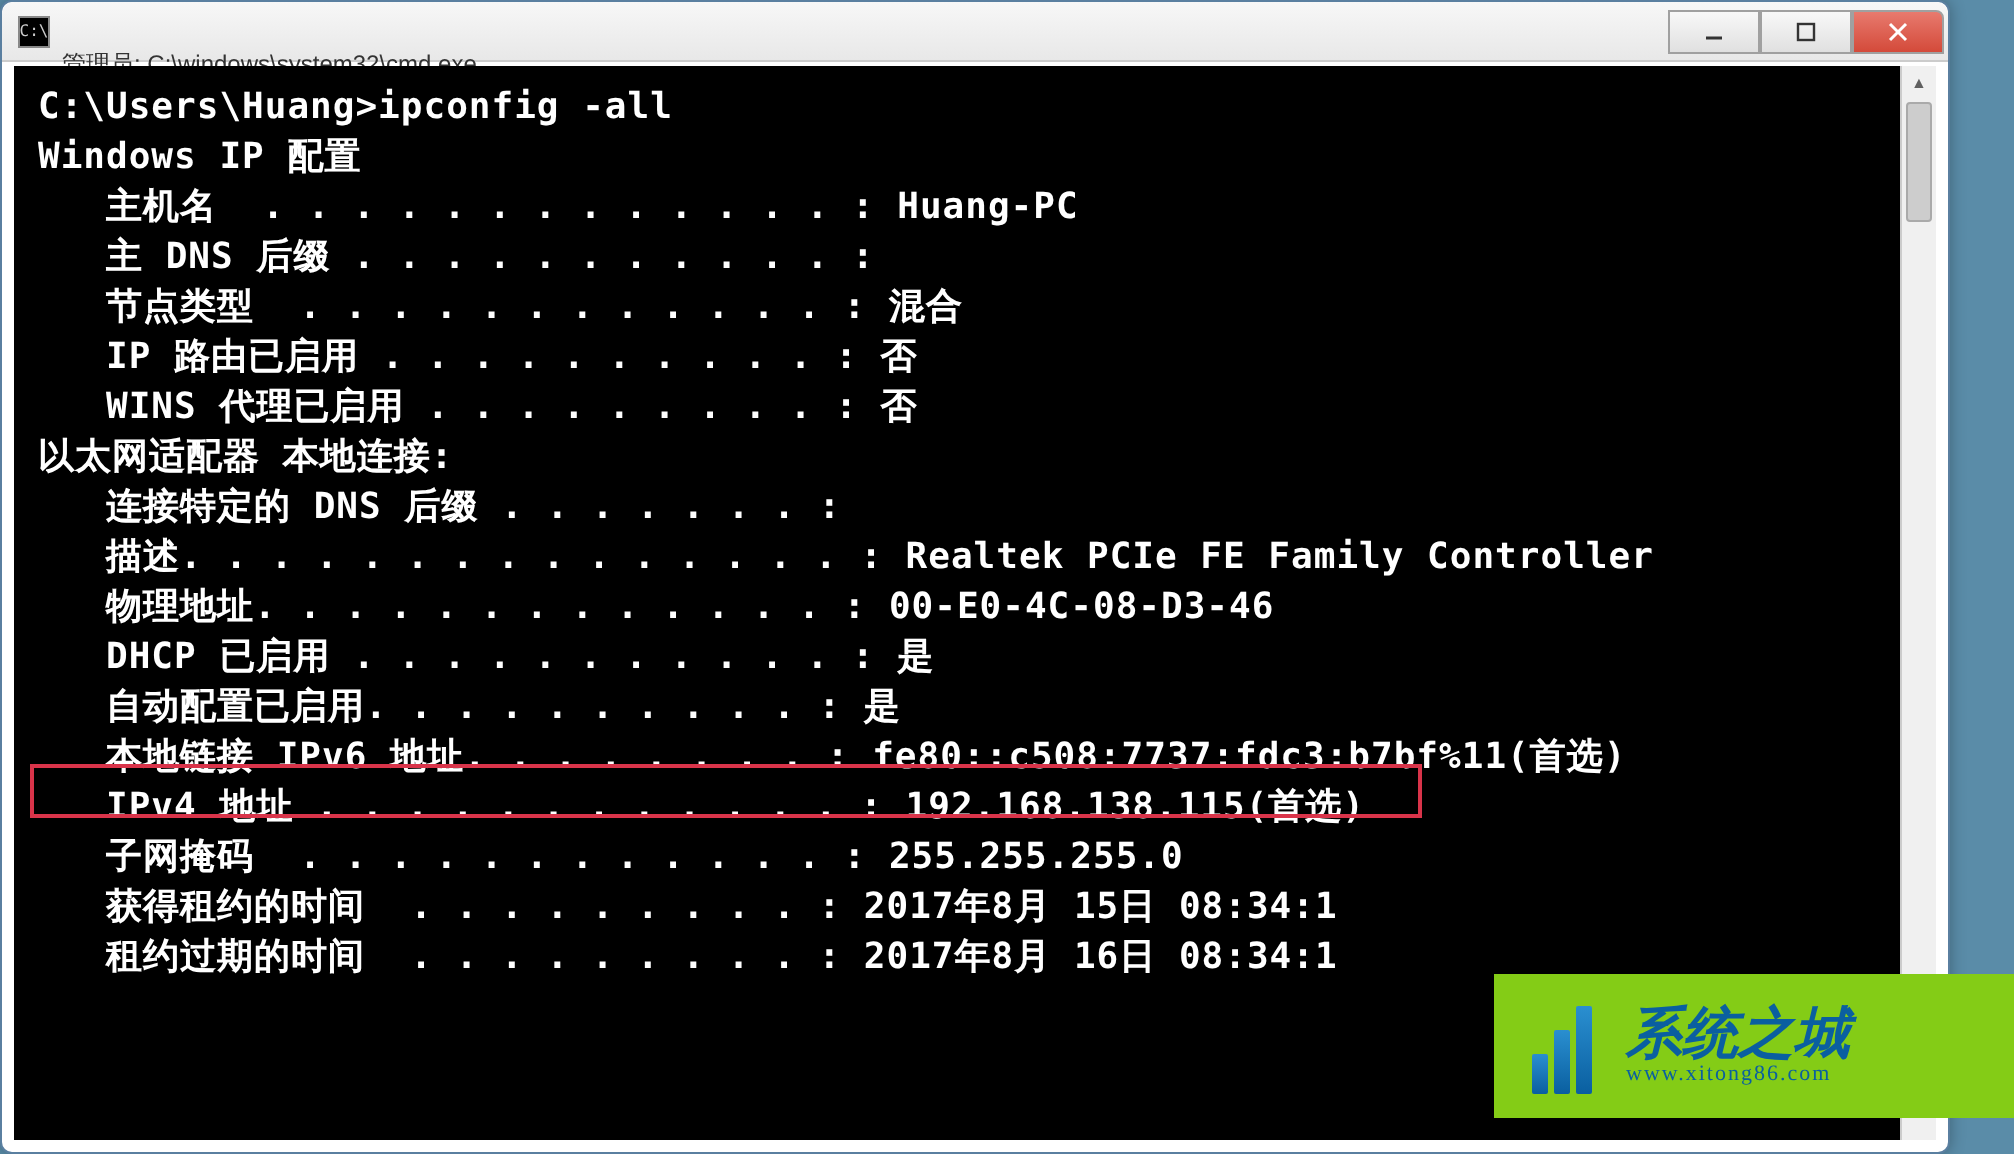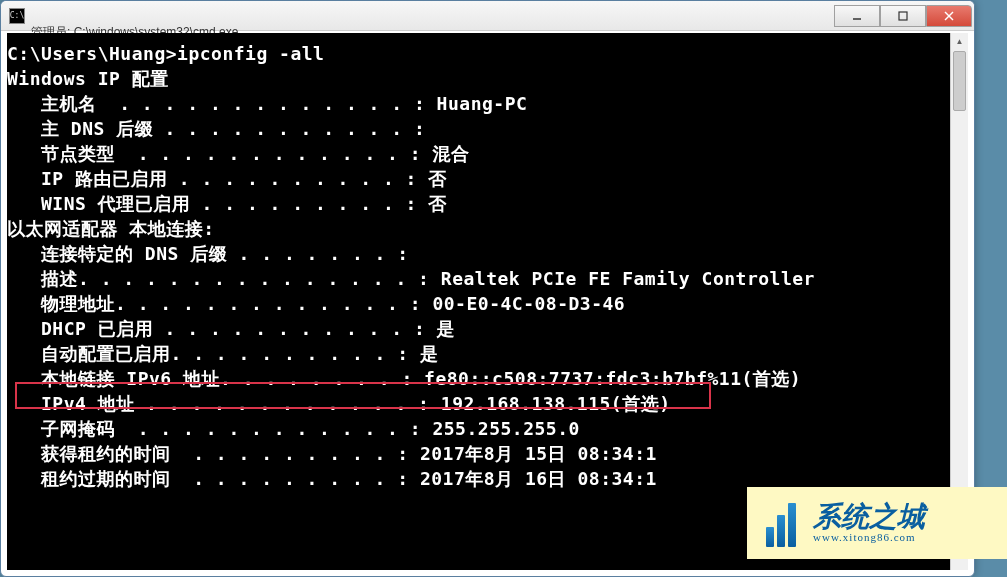--- a/index.html
+++ b/index.html
@@ -78,21 +78,21 @@
       position: absolute;
       left: 6px;
       top: 32px;
       right: 6px;
       bottom: 6px;
       background: #000;
       color: #fff;
       font-family: "NSimSun", "SimSun", Consolas, monospace;
       font-size: 18px;
       line-height: 25px;
-      padding: 8px 0 0 0;
+      padding: 8px 0 0 12px;
       white-space: pre;
       overflow: hidden;
       font-weight: bold;
       letter-spacing: 0.5px;
     }
     .scrollbar {
       position: absolute;
       right: 6px;
       top: 32px;
       bottom: 6px;
@@ -122,21 +122,21 @@
       position: absolute;
       border: 2px solid #d9344a;
       pointer-events: none;
     }
     .watermark {
       position: absolute;
       right: 0;
       bottom: 18px;
       width: 260px;
       height: 72px;
-      background: #fef9c3;
+      background: #84cc16;
       display: flex;
       align-items: center;
       padding: 6px 10px;
       color: #0a5fa0;
     }
     .wm-icon {
       width: 48px;
       height: 48px;
       margin-right: 8px;
       position: relative;

